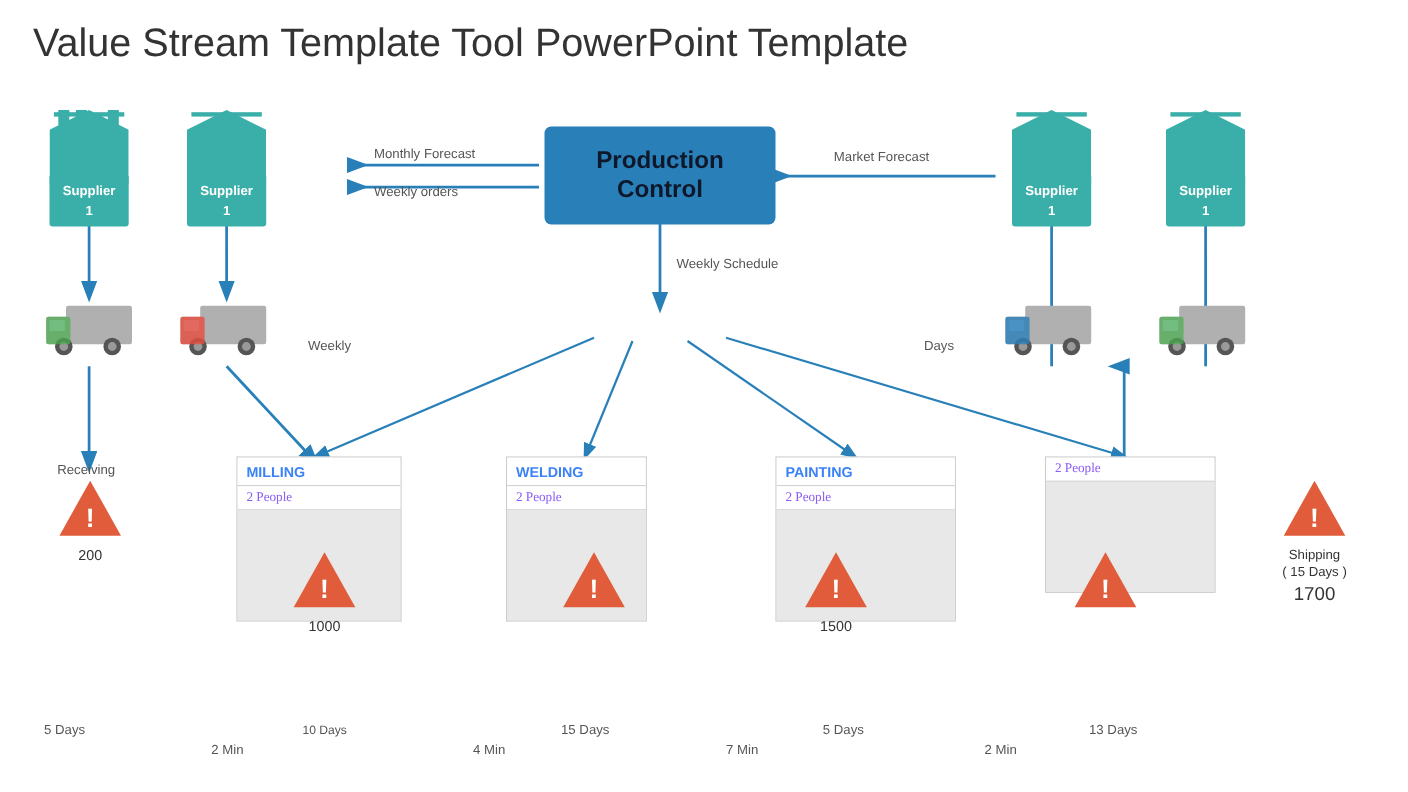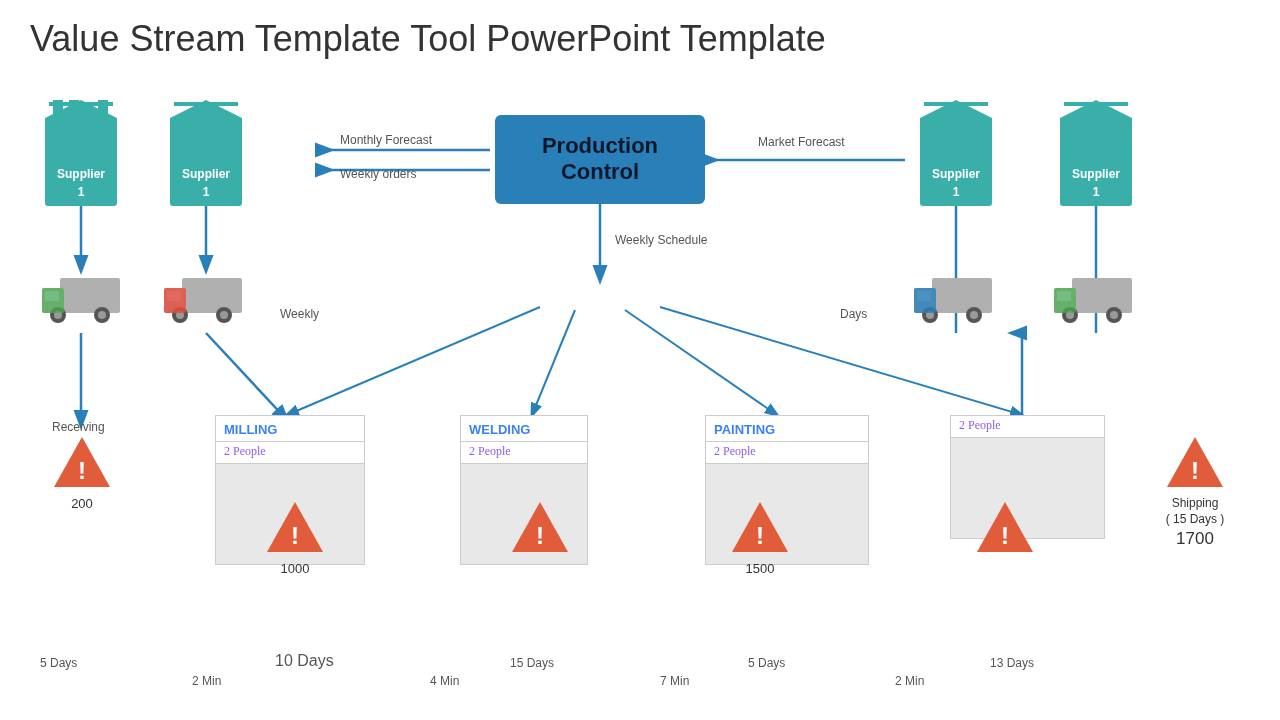--- a/index.html
+++ b/index.html
@@ -339,21 +339,21 @@
     <svg width="60" height="55">
       <polygon points="30,2 58,52 2,52" fill="#e05c3a"></polygon>
       <text x="30" y="44" text-anchor="middle" font-size="24" font-weight="900" fill="white">!</text>
     </svg>
     <div style="text-align:center;font-size:12px;color:#333;font-weight:500;margin-top:2px;line-height:1.3;">Shipping<br>( 15 Days )</div>
     <div style="text-align:center;font-size:17px;color:#333;font-weight:500;margin-top:2px;">1700</div>
   </div>
 
   <div style="position:absolute;left:40px;bottom:50px;font-size:12px;color:#555;">5 Days</div>
   <div style="position:absolute;left:192px;bottom:32px;font-size:12px;color:#555;">2 Min</div>
-  <div style="position:absolute;left:275px;bottom:50px;font-size:16px;color:#555;">10 Days</div>
+  <div style="position:absolute;left:275px;bottom:50px;font-size:11px;color:#555;">10 Days</div>
   <div style="position:absolute;left:430px;bottom:32px;font-size:12px;color:#555;">4 Min</div>
   <div style="position:absolute;left:510px;bottom:50px;font-size:12px;color:#555;">15 Days</div>
   <div style="position:absolute;left:660px;bottom:32px;font-size:12px;color:#555;">7 Min</div>
   <div style="position:absolute;left:748px;bottom:50px;font-size:12px;color:#555;">5 Days</div>
   <div style="position:absolute;left:895px;bottom:32px;font-size:12px;color:#555;">2 Min</div>
   <div style="position:absolute;left:990px;bottom:50px;font-size:12px;color:#555;">13 Days</div>
 
 </div>
 
 </body></html>

